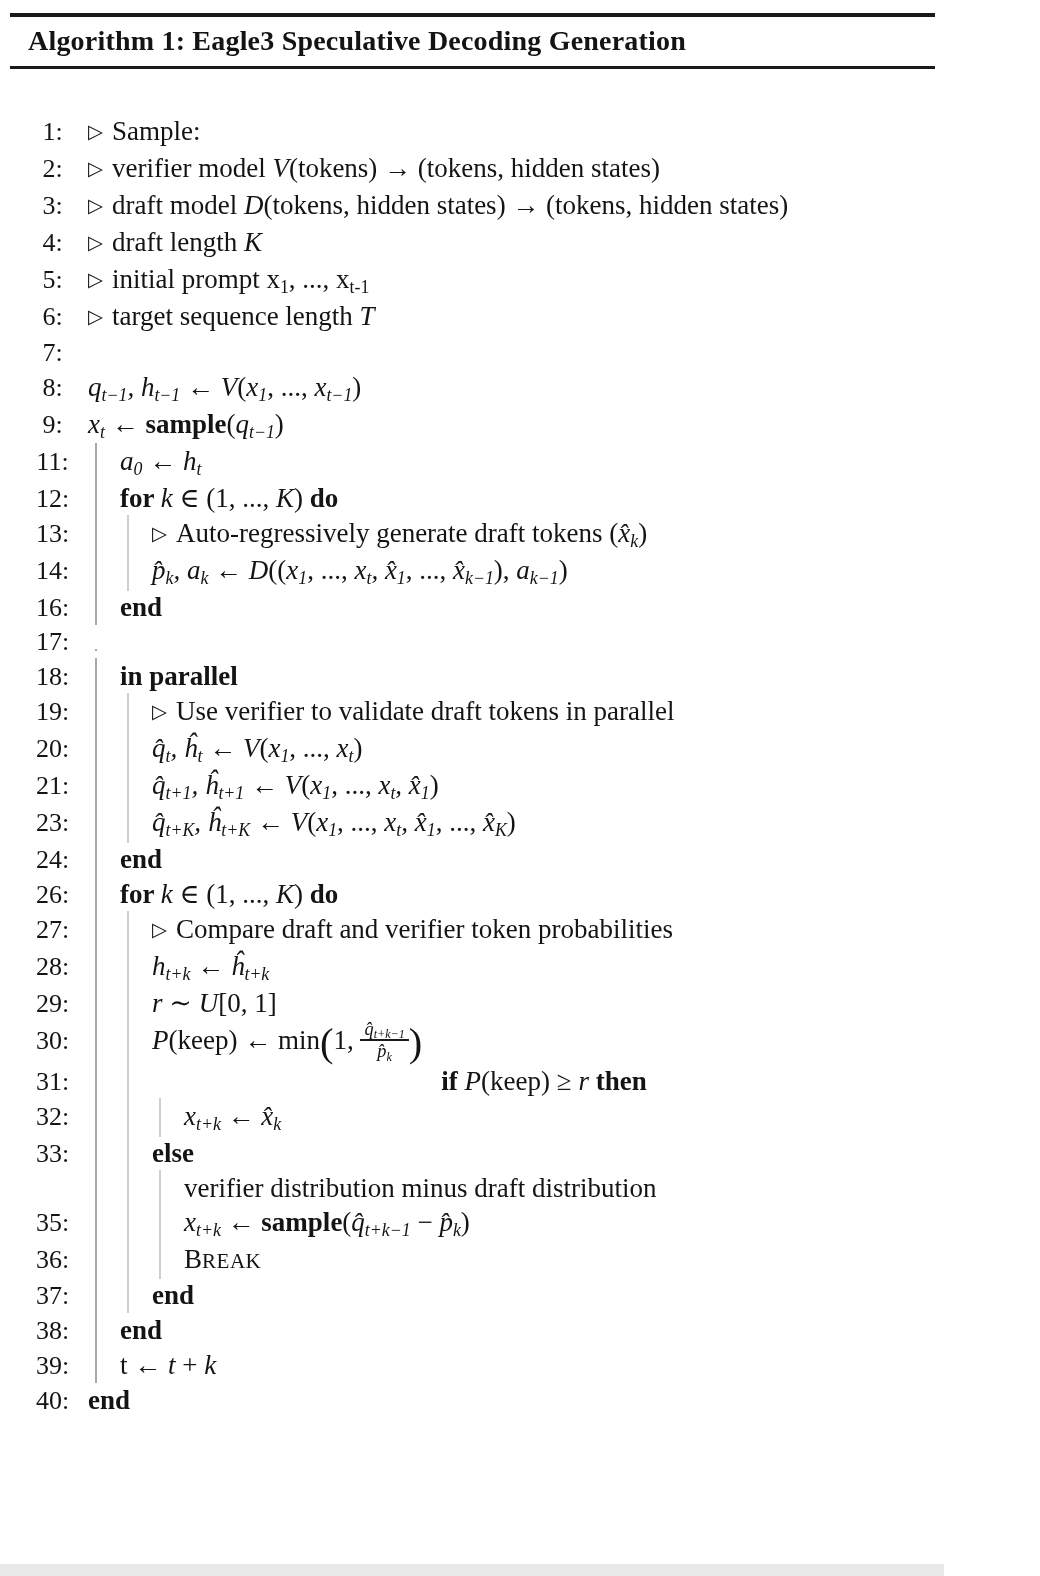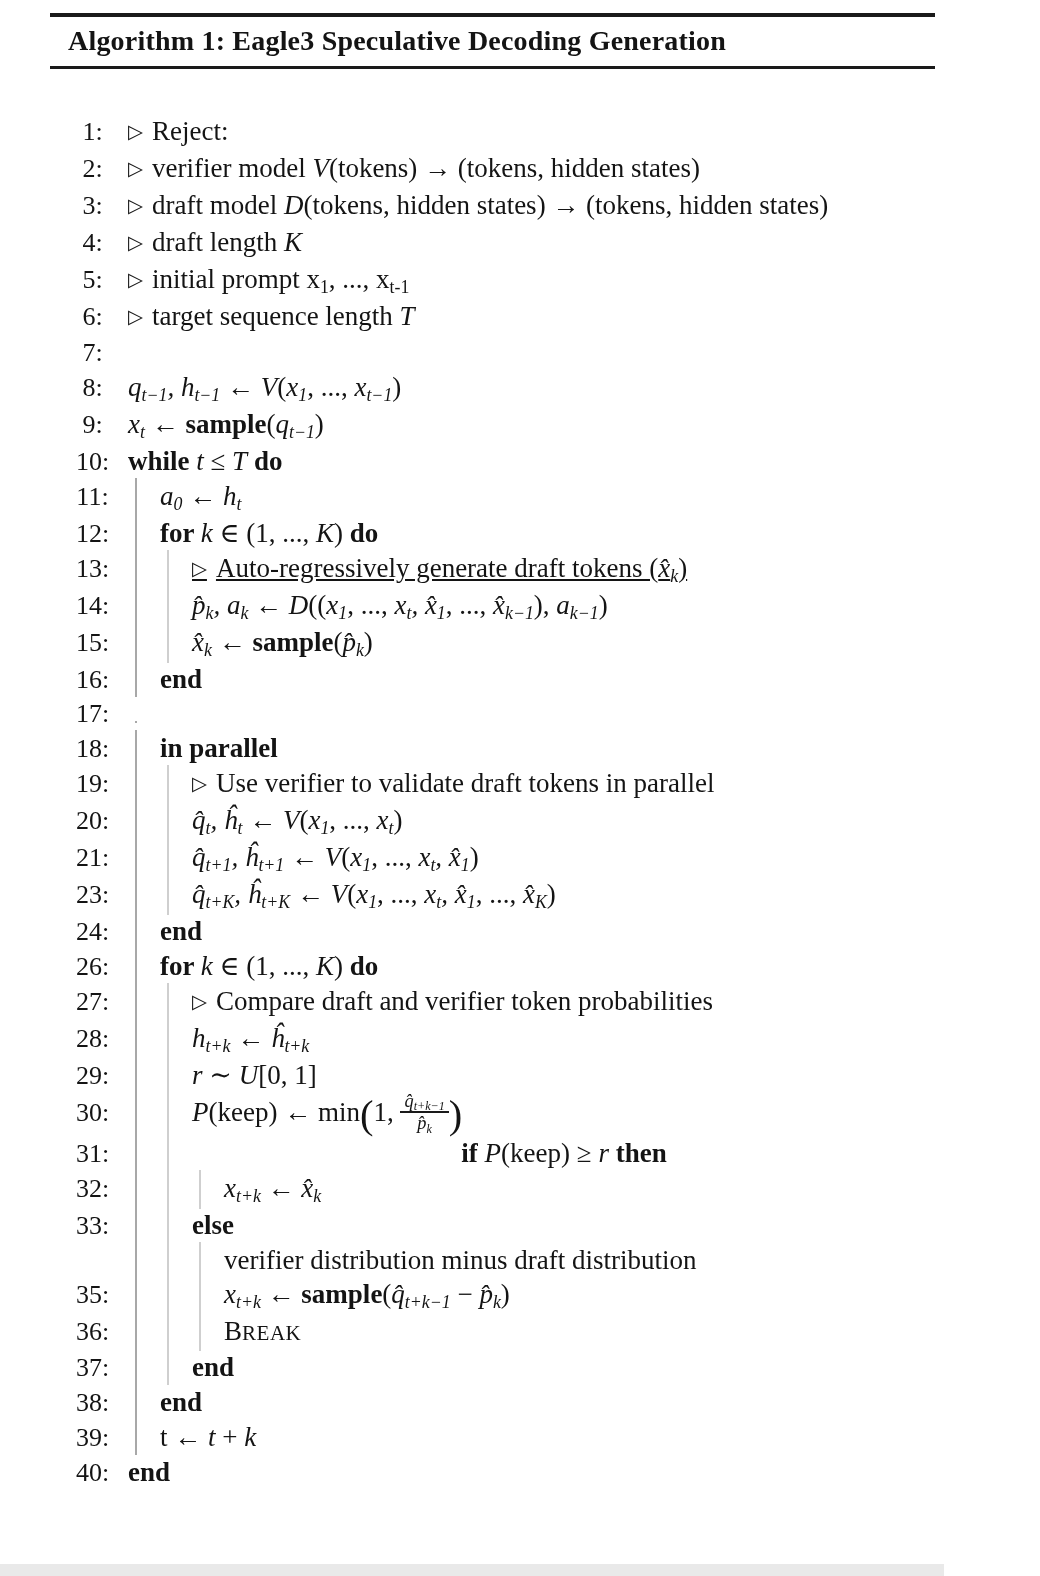--- a/index.html
+++ b/index.html
@@ -4,21 +4,21 @@
 <style>
   :root{
     --text:#141414; --rule:#1a1a1a; --g1:#a8a8a8; --g2:#cfcfcf;
     --bg:#ffffff; --strip:#e9e9e9;
   }
   *{margin:0;padding:0;box-sizing:border-box;}
   html,body{background:var(--bg);}
   .page{
     width:944px;height:1576px;background:var(--bg);
     font-family:"Liberation Serif","DejaVu Serif",serif;
-    color:var(--text);overflow:hidden;position:relative;padding-left:40px;
+    color:var(--text);overflow:hidden;position:relative;
   }
   .rule{background:var(--rule);margin-left:10px;margin-right:9px;}
   .rule-top{height:4px;margin-top:13px;}
   .rule-mid{height:3px;}
   .title{
     font-size:28px;font-weight:bold;padding:8px 0 9px 28px;
     letter-spacing:0.2px;
   }
   .algo-body{padding:45px 8px 4px 27px;}
   .line{display:flex;align-items:baseline;min-height:34px;}
@@ -53,21 +53,21 @@
 </head>
 <body>
 
 <div class="page">
   <div class="rule rule-top"></div>
   <div class="title">Algorithm 1: Eagle3 Speculative Decoding Generation</div>
   <div class="rule rule-mid"></div>
   <div class="algo-body">
       <div class="line">
         <span class="num">1:</span>
-        <span class="content" style="padding-left: 10px;"><span class="cm">▷</span><span class="rm">Reject:</span></span>
+        <span class="content" style="padding-left: 10px;"><span class="cm">▷</span><span class="rm">Sample:</span></span>
       </div>
       <div class="line">
         <span class="num">2:</span>
         <span class="content" style="padding-left: 10px;"><span class="cm">▷</span><span class="rm">verifier model </span><span class="it">V</span><span class="rm">(tokens) → (tokens, hidden states)</span></span>
       </div>
       <div class="line">
         <span class="num">3:</span>
         <span class="content" style="padding-left: 10px;"><span class="cm">▷</span><span class="rm">draft model </span><span class="it">D</span><span class="rm">(tokens, hidden states) → (tokens, hidden states)</span></span>
       </div>
       <div class="line">
@@ -88,42 +88,34 @@
       </div>
       <div class="line">
         <span class="num">8:</span>
         <span class="content" style="padding-left: 10px;"><span class="it">q</span><span class="sb">t−1</span><span class="it">, h</span><span class="sb">t−1</span><span class="rm"> ← </span><span class="it">V</span><span class="rm">(</span><span class="it">x</span><span class="sb">1</span><span class="rm">, ..., </span><span class="it">x</span><span class="sb">t−1</span><span class="rm">)</span></span>
       </div>
       <div class="line">
         <span class="num">9:</span>
         <span class="content" style="padding-left: 10px;"><span class="it">x</span><span class="sb">t</span><span class="rm"> ← </span><span class="bf">sample</span><span class="rm">(</span><span class="it">q</span><span class="sb">t−1</span><span class="rm">)</span></span>
       </div>
       <div class="line">
-        <span class="num">10:</span>
-        <span class="content" style="padding-left: 10px;"><span class="bf">while </span><span class="it">t</span><span class="rm"> ≤ </span><span class="it">T</span><span class="bf"> do</span></span>
-      </div>
-      <div class="line">
         <span class="num">11:</span>
         <span class="content" style="padding-left: 42px;"><span class="bar bar0" style="left: 17px;"></span><span class="it">a</span><span class="sb">0</span><span class="rm"> ← </span><span class="it">h</span><span class="sb">t</span></span>
       </div>
       <div class="line">
         <span class="num">12:</span>
         <span class="content" style="padding-left: 42px;"><span class="bar bar0" style="left: 17px;"></span><span class="bf">for </span><span class="it">k</span><span class="rm"> ∈ (1, ..., </span><span class="it">K</span><span class="rm">)</span><span class="bf"> do</span></span>
       </div>
       <div class="line">
         <span class="num">13:</span>
-        <span class="content" style="padding-left: 74px; text-decoration: underline;"><span class="bar bar0" style="left: 17px;"></span><span class="bar" style="left: 49px;"></span><span class="cm">▷</span><span class="rm">Auto-regressively generate draft tokens (</span><span class="it">x̂</span><span class="sb">k</span><span class="rm">)</span></span>
+        <span class="content" style="padding-left: 74px;"><span class="bar bar0" style="left: 17px;"></span><span class="bar" style="left: 49px;"></span><span class="cm">▷</span><span class="rm">Auto-regressively generate draft tokens (</span><span class="it">x̂</span><span class="sb">k</span><span class="rm">)</span></span>
       </div>
       <div class="line">
         <span class="num">14:</span>
         <span class="content" style="padding-left: 74px;"><span class="bar bar0" style="left: 17px;"></span><span class="bar" style="left: 49px;"></span><span class="it">p̂</span><span class="sb">k</span><span class="it">, a</span><span class="sb">k</span><span class="rm"> ← </span><span class="it">D</span><span class="rm">((</span><span class="it">x</span><span class="sb">1</span><span class="rm">, ..., </span><span class="it">x</span><span class="sb">t</span><span class="it">, x̂</span><span class="sb">1</span><span class="rm">, ..., </span><span class="it">x̂</span><span class="sb">k−1</span><span class="rm">), </span><span class="it">a</span><span class="sb">k−1</span><span class="rm">)</span></span>
-      </div>
-      <div class="line">
-        <span class="num">15:</span>
-        <span class="content" style="padding-left: 74px;"><span class="bar bar0" style="left: 17px;"></span><span class="bar" style="left: 49px;"></span><span class="it">x̂</span><span class="sb">k</span><span class="rm"> ← </span><span class="bf">sample</span><span class="rm">(</span><span class="it">p̂</span><span class="sb">k</span><span class="rm">)</span></span>
       </div>
       <div class="line">
         <span class="num">16:</span>
         <span class="content" style="padding-left: 42px;"><span class="bar bar0" style="left: 17px;"></span><span class="bf">end</span></span>
       </div>
       <div class="line">
         <span class="num">17:</span>
         <span class="content" style="padding-left: 10px;">
           <span class="bar bar0" style="left: 17px;"></span>
         </span>

